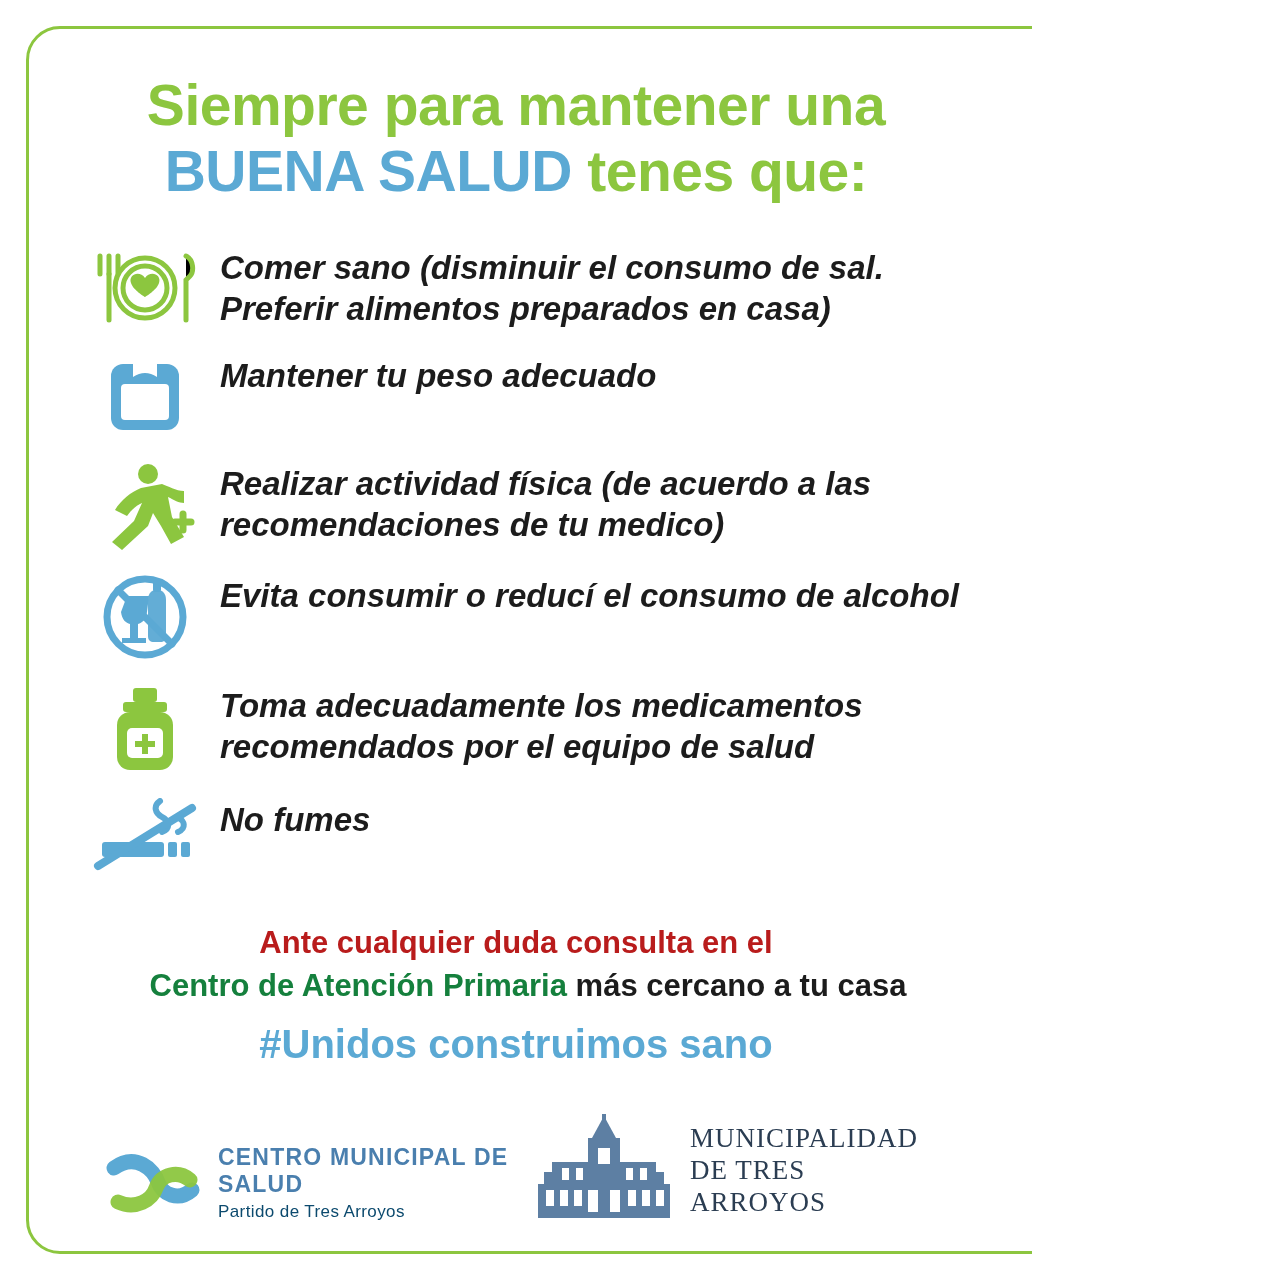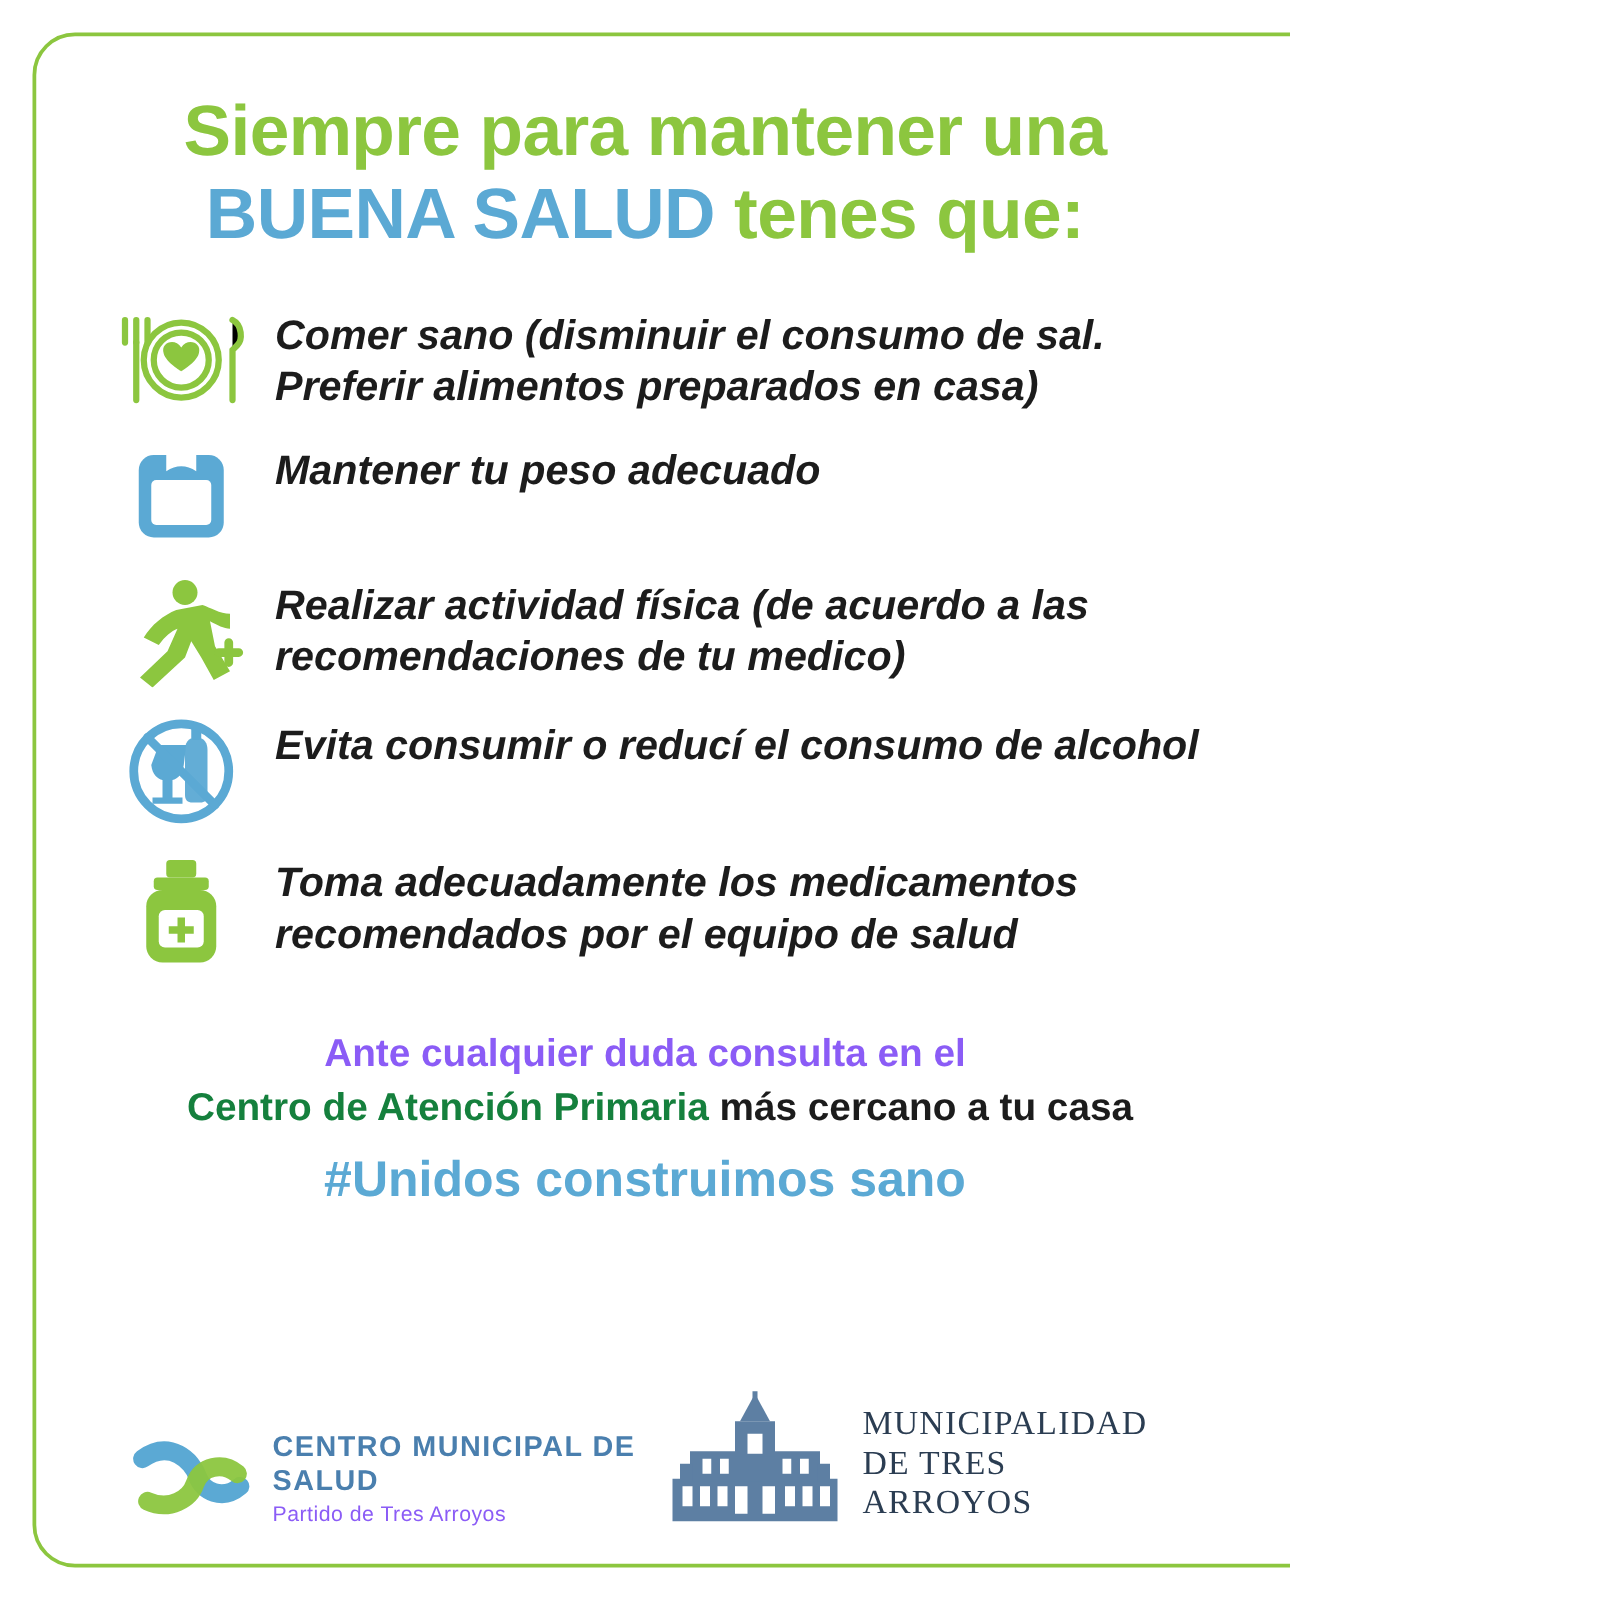--- a/index.html
+++ b/index.html
@@ -76,21 +76,21 @@
   }
 
   
   .footer-text {
     text-align: center;
     margin-top: 48px;
   }
   .footer-line1 {
     font-size: 31px;
     font-weight: bold;
-    color: #8b5cf6;
+    color: #b91c1c;
     line-height: 1.38;
     text-align: center;
   }
   .footer-line2 {
     font-size: 31px;
     font-weight: bold;
     color: #1c1c1c;
     line-height: 1.38;
   }
   .footer-line2 .green {
@@ -121,21 +121,21 @@
     padding-left: 52px;
   }
   .logo-left-text .l1 {
     font-size: 23px;
     font-weight: bold;
     letter-spacing: 1.2px;
     color: #4a7fae;
   }
   .logo-left-text .l2 {
     font-size: 17px;
-    color: #8b5cf6;
+    color: #0c4a6e;
     margin-top: 4px;
     letter-spacing: 0.4px;
   }
   .logo-right {
     display: flex;
     align-items: center;
     gap: 16px;
     padding-right: 60px;
   }
   .logo-right-text {
@@ -223,20 +223,37 @@
             <rect x="34" y="4" width="24" height="14" rx="3" fill="#8cc63f"></rect>
             <rect x="24" y="18" width="44" height="10" rx="3" fill="#8cc63f"></rect>
             <rect x="18" y="28" width="56" height="58" rx="13" fill="#8cc63f"></rect>
             <rect x="28" y="44" width="36" height="30" rx="5" fill="#ffffff"></rect>
             <path d="M43 50 h6 v7 h7 v6 h-7 v7 h-6 v-7 h-7 v-6 h7 z" fill="#8cc63f"></path>
           </svg>
         </div>
         <div class="row-text">Toma adecuadamente los medicamentos recomendados por el equipo de salud</div>
       </div>
 
+      <div class="row">
+        <div class="icon-cell">
+          <svg width="106" height="76" viewBox="0 0 106 76" aria-hidden="true">
+            <g fill="#5ba9d4">
+              <rect x="10" y="44" width="62" height="15" rx="3"></rect>
+              <rect x="76" y="44" width="9" height="15" rx="2"></rect>
+              <rect x="89" y="44" width="9" height="15" rx="2"></rect>
+            </g>
+            <g fill="none" stroke="#5ba9d4" stroke-width="6" stroke-linecap="round">
+              <path d="M70 34 c10 -4 6 -12 0 -15 c-7 -4 -9 -11 -2 -16"></path>
+              <path d="M86 34 c9 -4 6 -11 1 -14"></path>
+            </g>
+            <path d="M6 68 L100 10" stroke="#5ba9d4" stroke-width="8" stroke-linecap="round"></path>
+          </svg>
+        </div>
+        <div class="row-text">No fumes</div>
+      </div>
 
     </div>
 
     <div class="footer-text">
       <div class="footer-line1">Ante cualquier duda consulta en el</div>
       <div class="footer-line2"><span class="green">Centro de Atención Primaria</span><span> más cercano a tu casa</span></div>
       <div class="hashtag">#Unidos construimos sano</div>
     </div>
 
     <div class="logos">

